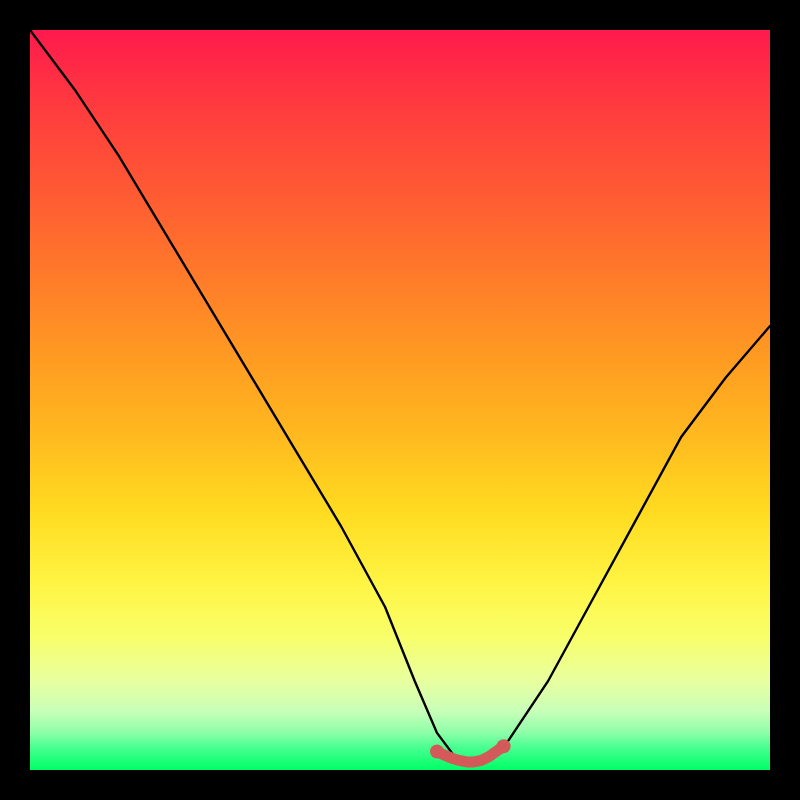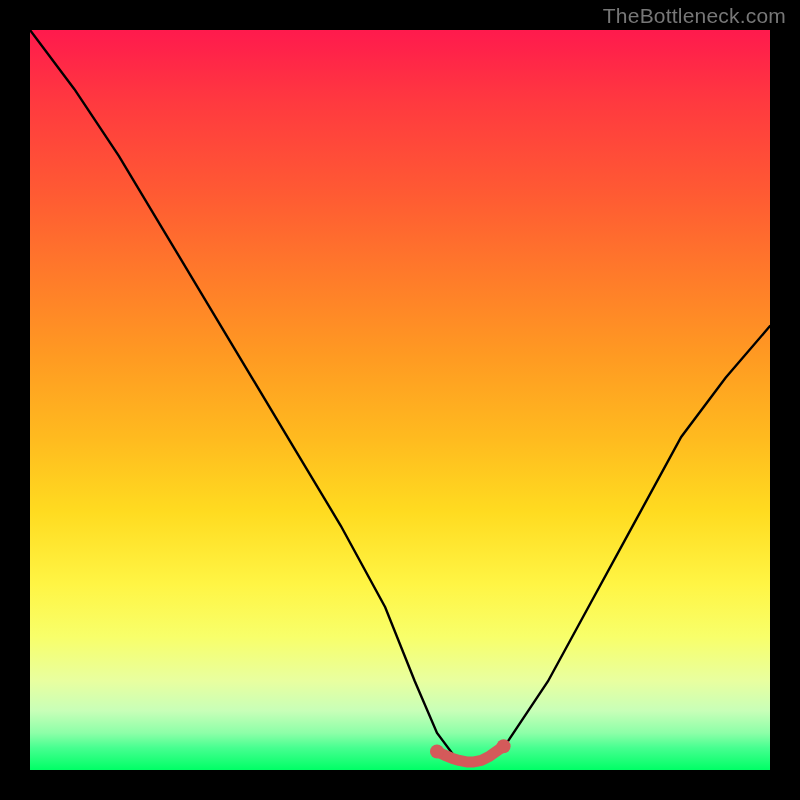--- a/index.html
+++ b/index.html
@@ -57,21 +57,20 @@
     font-size: 21px;
     font-weight: 500;
     letter-spacing: 0.2px;
     user-select: none;
   }
 </style>
 </head>
 <body>
 
 <div class="frame">
-  <div class="watermark">TheBottleneck.com</div>
 
   <div class="plot">
     <div class="gradient"></div>
     <svg class="curve" viewBox="0 0 740 740" preserveAspectRatio="none">
       <path fill="none" stroke="#000" stroke-width="2.4" stroke-linecap="round" d="M0.0 0.0 L44.4 59.2 L88.8 125.8 L133.2 199.8 L177.6 273.8 L222.0 347.8 L266.4 421.8 L310.8 495.8 L355.2 577.2 L384.8 651.2 L407.0 703.0 L429.2 732.6 L451.4 732.6 L473.6 717.8 L518.0 651.2 L562.4 569.8 L606.8 488.4 L651.2 407.0 L695.6 347.8 L740.0 296.0 "></path>
       <g>
           <path d="M407.0 721.5 L414.4 725.2 L421.8 728.2 L429.2 730.4 L436.6 731.9 L444.0 731.9 L451.4 730.4 L458.8 726.7 L466.2 721.5 L473.6 716.3 " fill="none" stroke="#d45a5a" stroke-width="11" stroke-linecap="round" stroke-linejoin="round"></path>
           <circle cx="407.0" cy="721.5" r="7" fill="#d45a5a"></circle>
           <circle cx="473.6" cy="716.3" r="7" fill="#d45a5a"></circle>
         </g>

